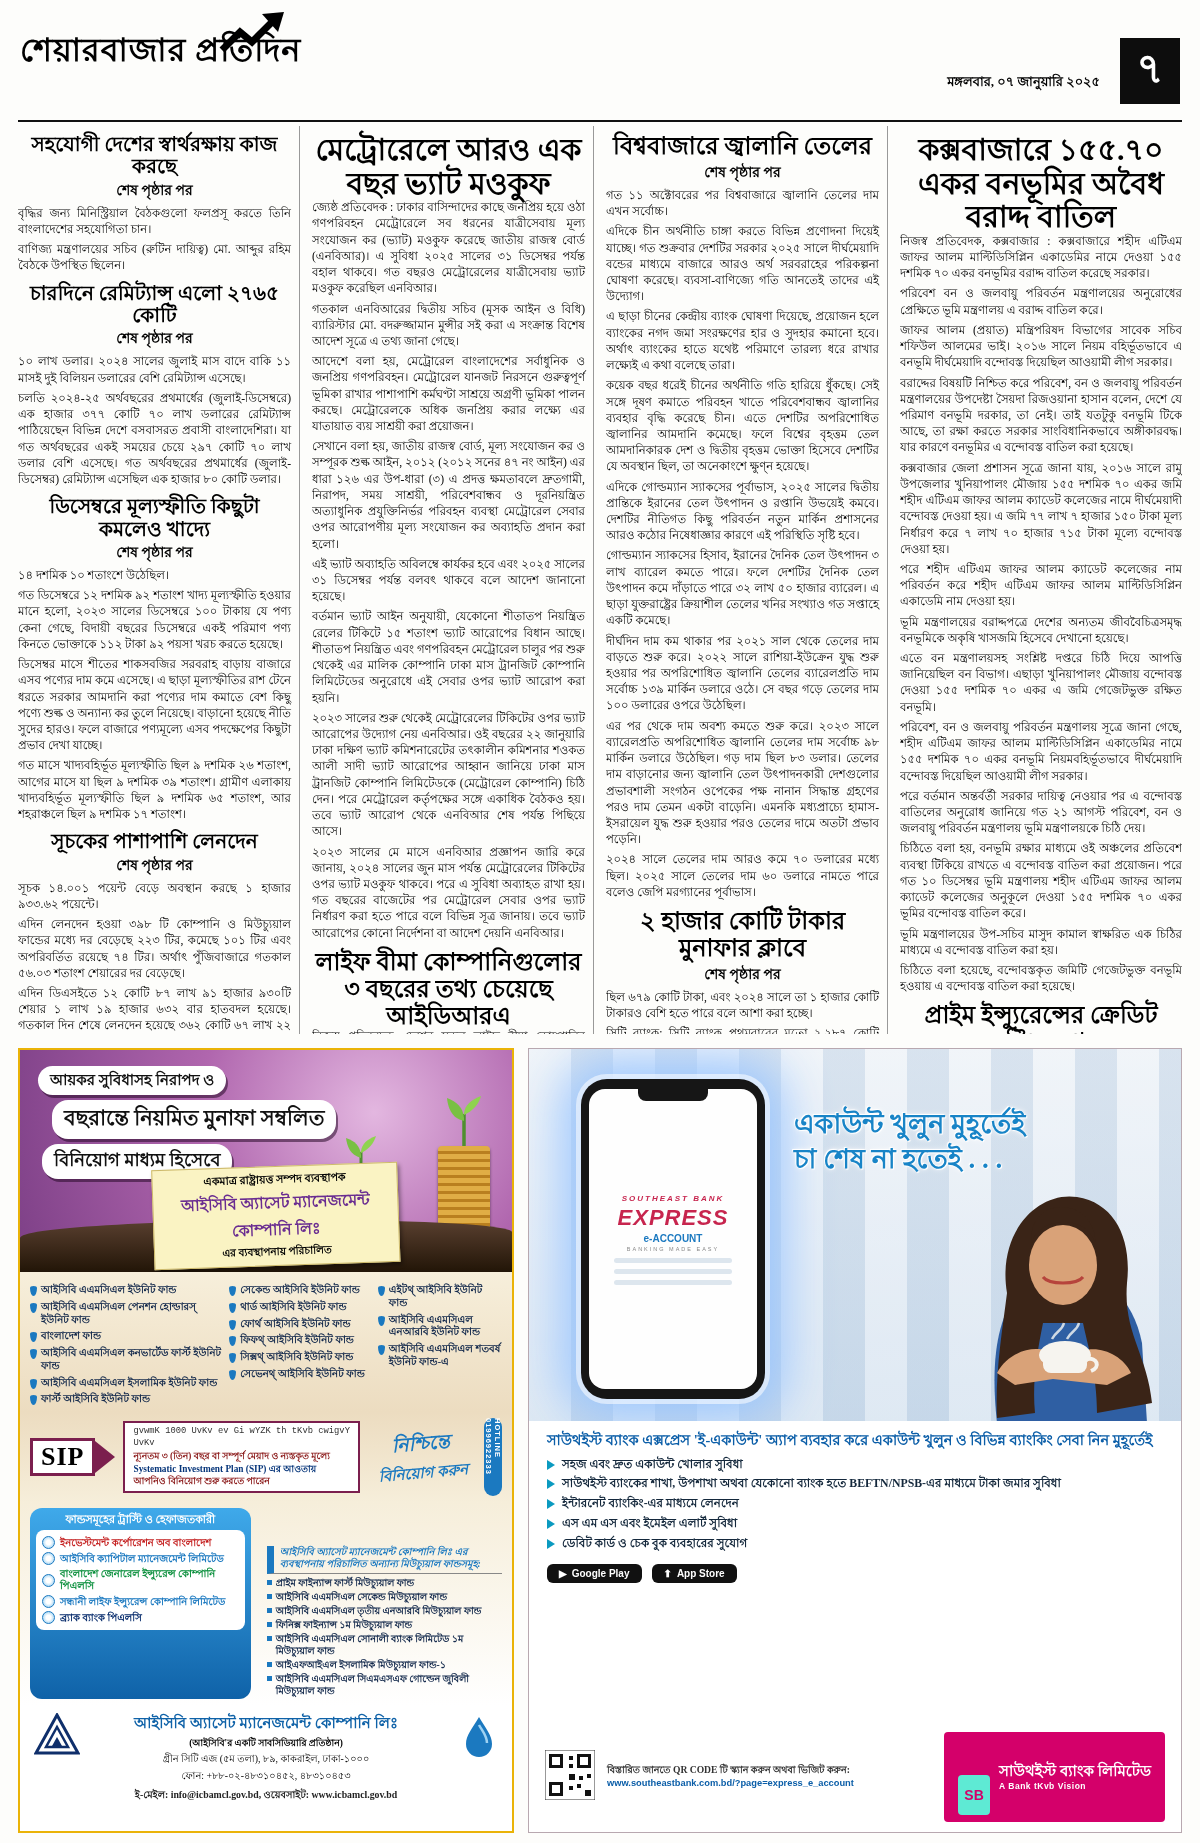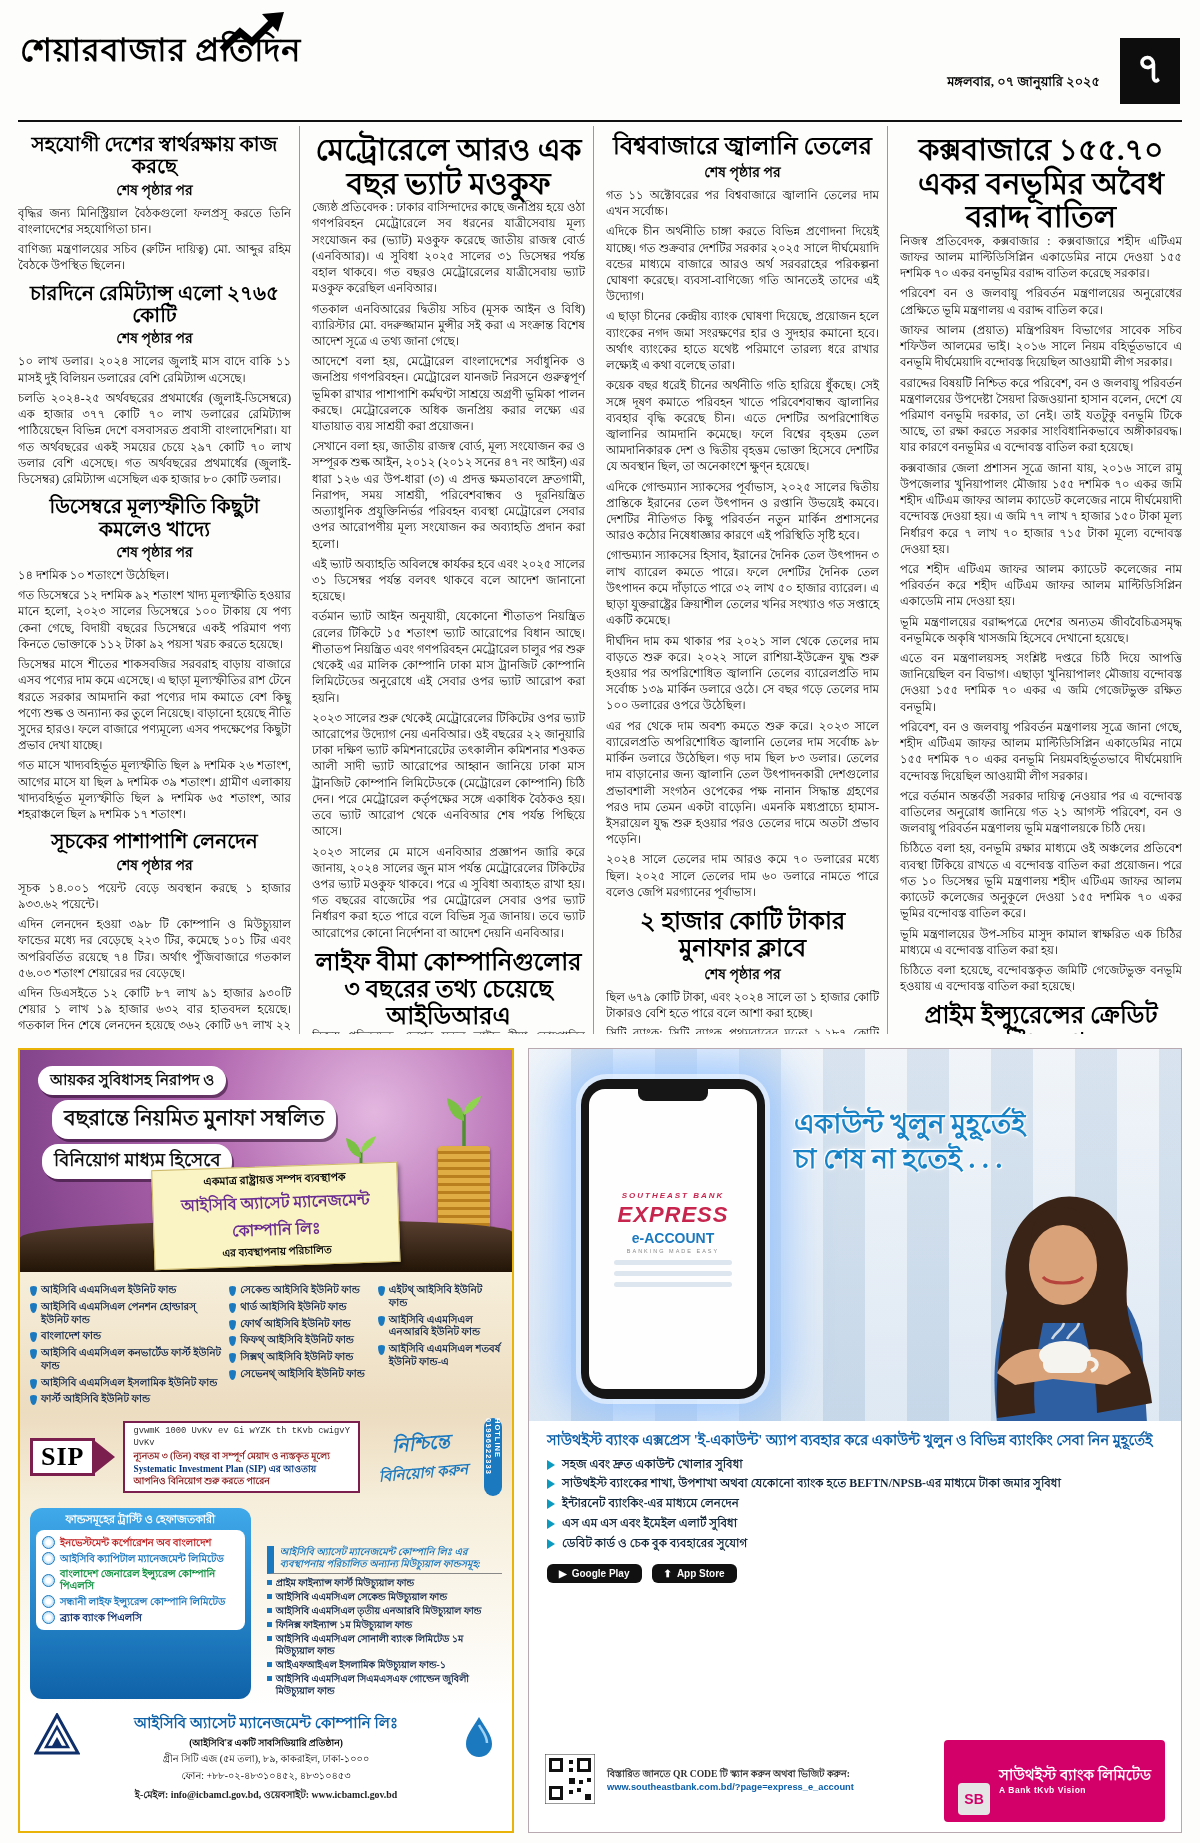--- a/index.html
+++ b/index.html
@@ -95,40 +95,40 @@
   .seb-photo{position:relative;height:372px;flex:none;overflow:hidden;
      background:repeating-linear-gradient(90deg,rgba(255,255,255,.35) 0 42px,rgba(185,205,225,.35) 42px 84px),
                 linear-gradient(180deg,#e9eff6,#cddded);}
   .phone{position:absolute;left:52px;top:30px;width:168px;height:300px;background:#161616;border-radius:26px;
          padding:10px 8px;box-shadow:0 0 0 5px rgba(255,255,255,.55),0 0 48px 20px rgba(150,195,255,.9);}
   .screen{width:100%;height:100%;background:#fefefe;border-radius:16px;display:flex;flex-direction:column;
           align-items:center;justify-content:center;gap:2px;overflow:hidden;position:relative;}
   .notch{position:absolute;top:0;left:50%;transform:translateX(-50%);width:70px;height:12px;background:#161616;border-radius:0 0 8px 8px;}
   .ph-b1{font-size:8px;font-weight:800;letter-spacing:2px;color:#c7254e;font-style:italic;font-family:"Liberation Sans",sans-serif;}
   .ph-b2{font-size:22px;font-weight:900;font-style:italic;color:#c7254e;letter-spacing:1px;font-family:"Liberation Sans",sans-serif;}
-  .ph-b3{font-size:14px;font-weight:900;color:#1b79c0;font-family:"Liberation Sans",sans-serif;}
+  .ph-b3{font-size:10px;font-weight:900;color:#1b79c0;font-family:"Liberation Sans",sans-serif;}
   .ph-b4{font-size:5.5px;letter-spacing:2px;color:#888;font-family:"Liberation Sans",sans-serif;}
   .ph-line{width:70%;height:5px;background:#dde6ee;border-radius:3px;margin-top:4px;}
   .seb-headline{position:absolute;left:265px;top:58px;width:350px;font-size:27px;font-weight:900;color:#1884c7;line-height:1.3;
      text-shadow:0 0 3px #fff,0 0 6px #fff,1px 1px 0 #fff,-1px -1px 0 #fff;}
   .woman{position:absolute;right:4px;bottom:-6px;}
   .seb-info{padding:10px 18px 4px;}
   .seb-info-head{font-size:14.5px;font-weight:900;color:#0b5ea8;line-height:1.35;margin-bottom:6px;}
   .seb-bullet{display:flex;align-items:flex-start;gap:7px;margin:4px 0;}
   .tri{flex:none;width:0;height:0;border-left:8px solid #0b9ac0;border-top:5px solid transparent;border-bottom:5px solid transparent;margin-top:3px;}
   .seb-bullet span{font-size:11.8px;font-weight:700;color:#14283c;line-height:1.35;}
   .seb-badges{display:flex;align-items:center;gap:10px;padding:4px 18px;}
   .badge{background:#111;color:#fff;border-radius:6px;padding:4px 12px;font-size:10px;font-weight:700;
          font-family:"Liberation Sans",sans-serif;display:flex;align-items:center;gap:5px;}
   .seb-bottom{margin-top:auto;display:flex;align-items:center;gap:12px;padding:8px 16px 10px;}
   .qr{flex:none;}
   .seb-note{flex:1;font-size:9.6px;color:#333;font-weight:700;line-height:1.35;}
   .seb-url{color:#0b5ea8;font-family:"Liberation Sans",sans-serif;font-weight:700;font-size:9.3px;word-break:break-all;}
   .sebbank{flex:none;background:#d4006a;color:#fff;border-radius:4px;padding:7px 14px;display:flex;align-items:center;gap:9px;}
-  .sb-logo{width:32px;height:32px;background:#e5e5e5;border-radius:4px;display:flex;align-items:center;justify-content:center;
+  .sb-logo{width:32px;height:40px;background:#5eead4;border-radius:4px;display:flex;align-items:center;justify-content:center;
            color:#d4006a;font-weight:900;font-size:14px;font-family:"Liberation Sans",sans-serif;margin-top:36px;}
   .sb-name{font-size:15px;font-weight:900;line-height:1.15;}
   .sb-tag{font-size:8.5px;font-weight:700;letter-spacing:.5px;font-family:"Liberation Sans",sans-serif;}
 </style>
 </head>
 <body>
 
 <div class="page">
 
   <div class="hdr">

